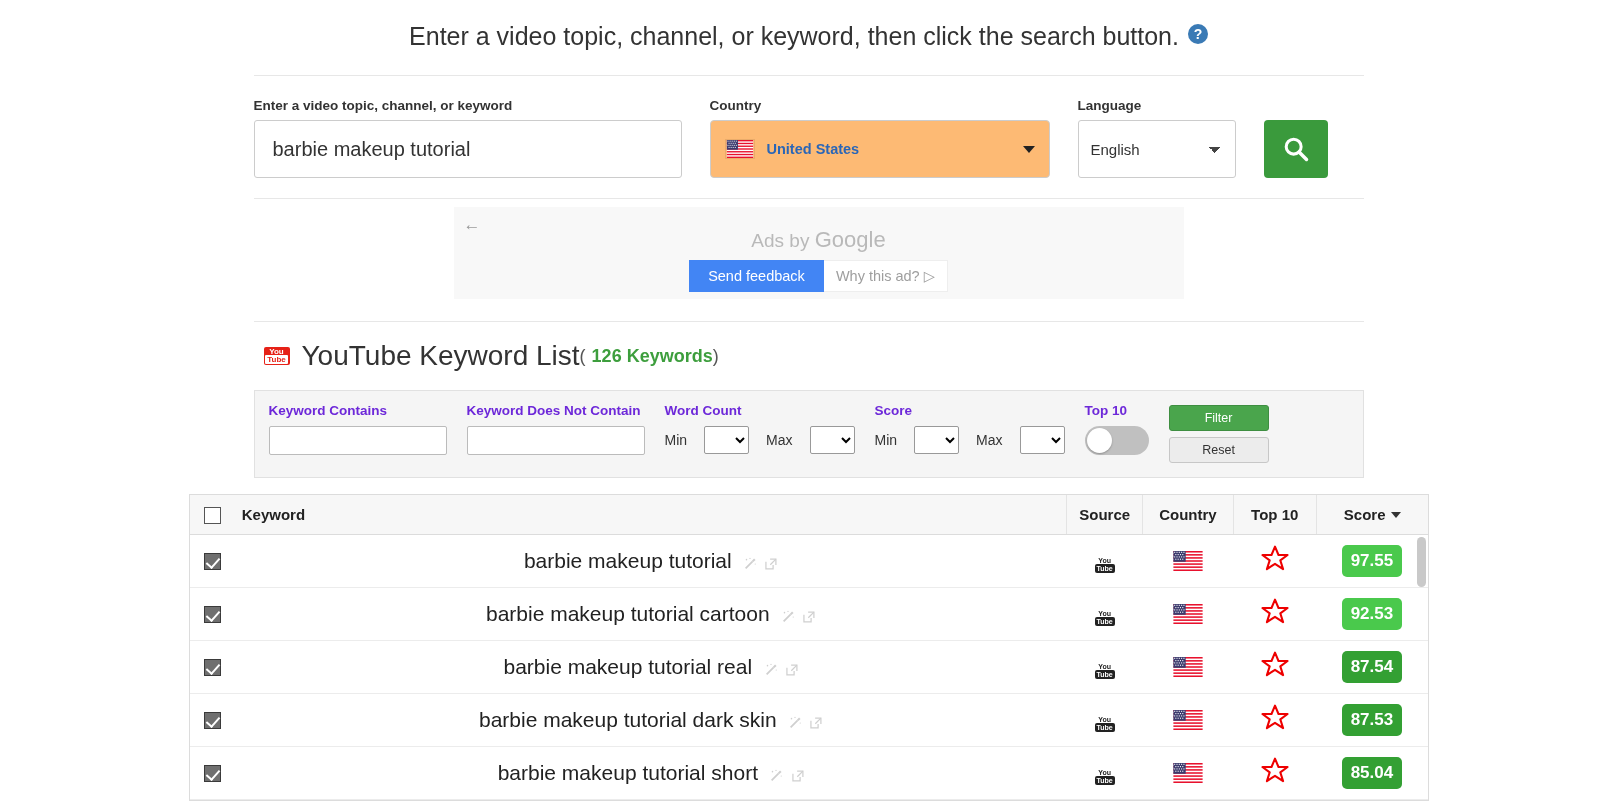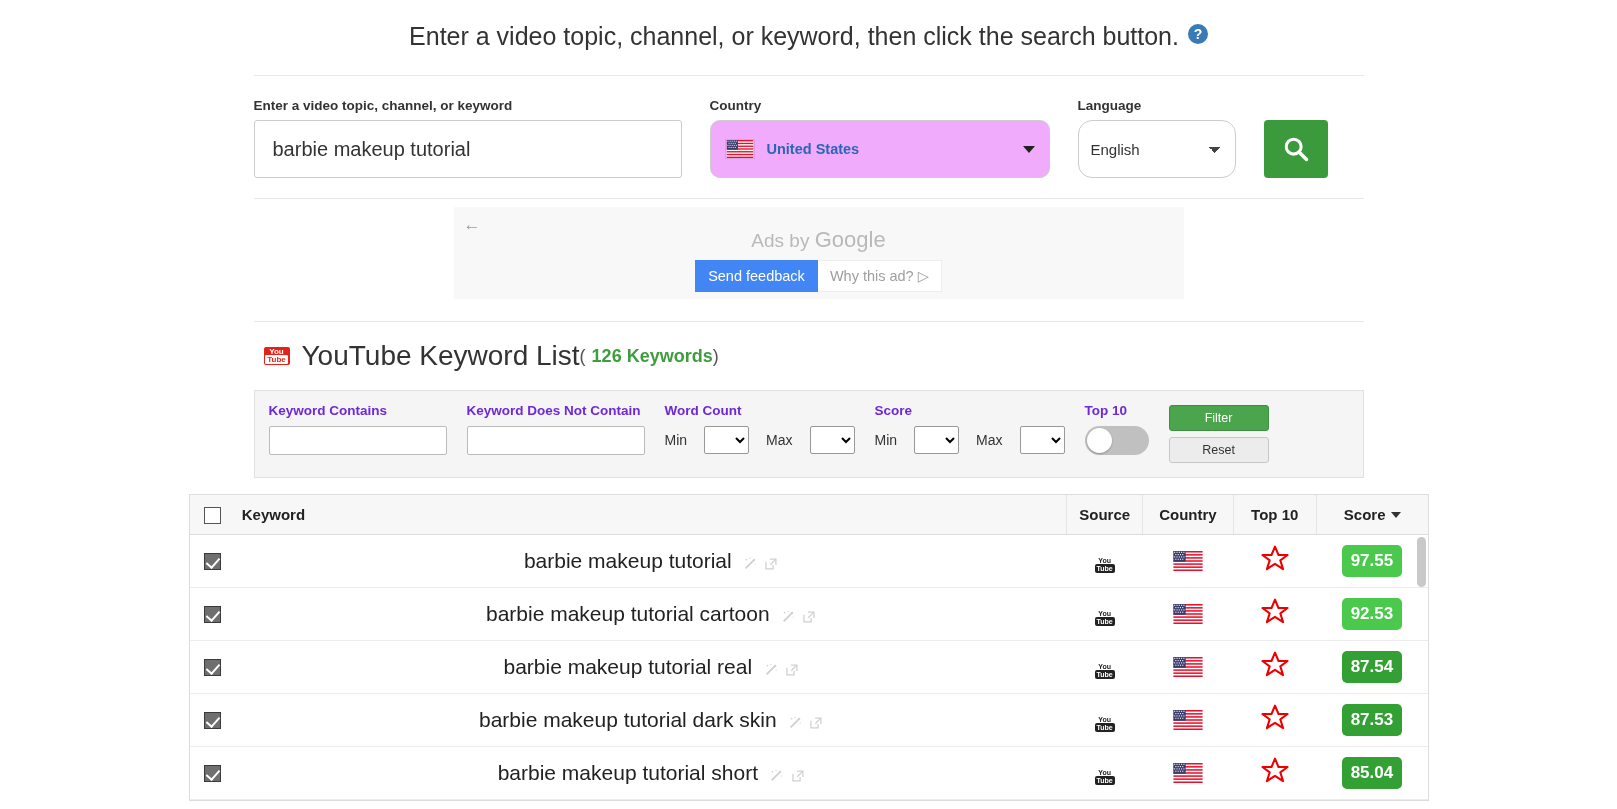--- a/index.html
+++ b/index.html
@@ -75,22 +75,22 @@
     color: #333;
     background: #fff;
     font-family: "Liberation Sans", sans-serif;
     outline: none;
   }
   .country-wrap { width: 340px; }
   .country-select {
     width: 100%;
     height: 58px;
     border: 1px solid #ccc;
-    border-radius: 10px;
-    background: #f0abfc;
+    border-radius: 4px;
+    background: #fdba74;
     display: flex;
     align-items: center;
     padding: 0 14px;
     position: relative;
     cursor: pointer;
   }
   .flag {
     width: 30px; height: 20px;
     margin-right: 12px;
     flex: 0 0 auto;
@@ -108,21 +108,21 @@
     width: 0; height: 0;
     border-left: 6px solid transparent;
     border-right: 6px solid transparent;
     border-top: 7px solid #222;
   }
   .lang-wrap { width: 158px; }
   .lang-select {
     width: 100%;
     height: 58px;
     border: 1px solid #ccc;
-    border-radius: 14px;
+    border-radius: 3px;
     background: #fff;
     font-size: 15px;
     color: #333;
     padding: 0 12px;
     font-family: "Liberation Sans", sans-serif;
     appearance: none;
     -webkit-appearance: none;
     background-image:
       linear-gradient(45deg, transparent 50%, #444 50%),
       linear-gradient(135deg, #444 50%, transparent 50%);
@@ -166,21 +166,21 @@
     font-family: "Liberation Sans", sans-serif;
   }
   .ads-by .g { font-size: 22px; color: #b9b9b9; }
   .ads-btns {
     display: flex; justify-content: center; align-items: stretch;
     margin-top: 7px;
   }
   .send-feedback {
     background: #4285f4; color: #fff;
     font-size: 14.5px;
-    padding: 7px 13px;
+    padding: 7px 19px;
     border: none; cursor: pointer;
     font-family: "Liberation Sans", sans-serif;
   }
   .why-ad {
     background: #fff; color: #9e9e9e;
     font-size: 14.5px;
     padding: 7px 12px;
     border: 1px solid #eee;
     border-left: none;
     cursor: pointer;

